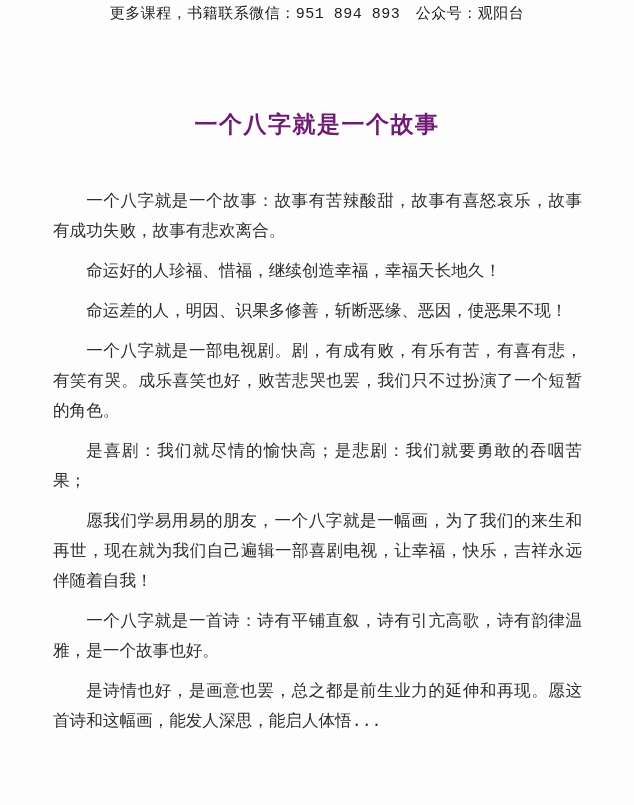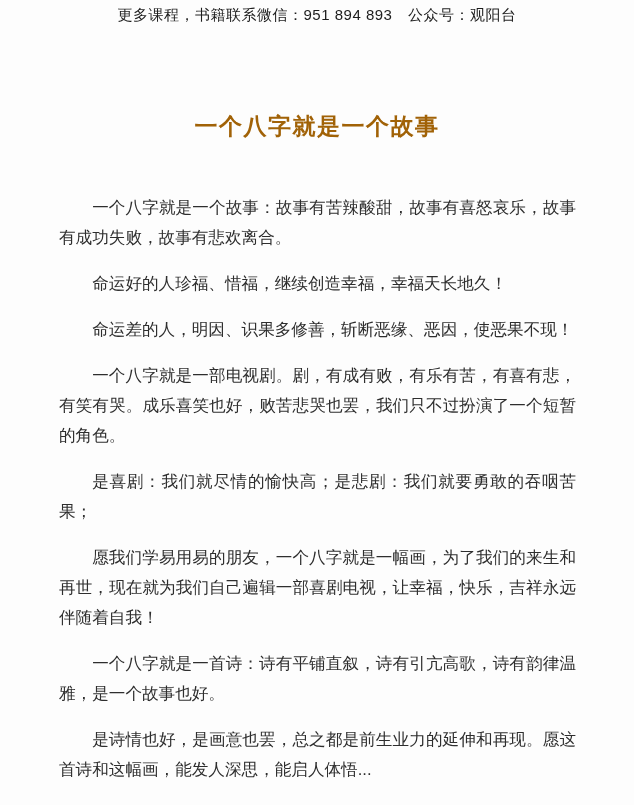--- a/index.html
+++ b/index.html
@@ -6,21 +6,21 @@
     margin: 0;
     padding: 0;
     background: #ffffff;
   }
   .page {
     position: relative;
     width: 634px;
     height: 805px;
     background: #fdfdfd;
     overflow: hidden;
-    font-family: Liberation Sans, sans-serif;
+    font-family: Liberation Mono, monospace;
     color: #2e2e2e;
   }
   .doc-header {
     position: absolute;
     top: 4px;
     left: 0;
     right: 0;
     text-align: center;
     font-size: 15px;
     line-height: 22px;
@@ -32,34 +32,34 @@
     position: absolute;
     top: 109px;
     left: 0;
     right: 0;
     margin: 0;
     text-align: center;
     font-size: 23px;
     line-height: 34px;
     font-weight: 700;
     letter-spacing: 1.5px;
-    color: #a16207;
+    color: #701a75;
   }
   .doc-body {
     position: absolute;
     top: 177px;
     left: 43px;
     width: 549px;
     font-size: 16.6px;
     line-height: 30px;
     text-align: justify;
     color: #2e2e2e;
   }
   .doc-body p {
-    margin: 16px;
+    margin: 10px;
     padding: 0;
     text-indent: 2em;
   }
 </style>
 </head>
 <body>
 
 <div class="page">
   <div class="doc-header">更多课程，书籍联系微信：951 894 893　公众号：观阳台</div>
 

